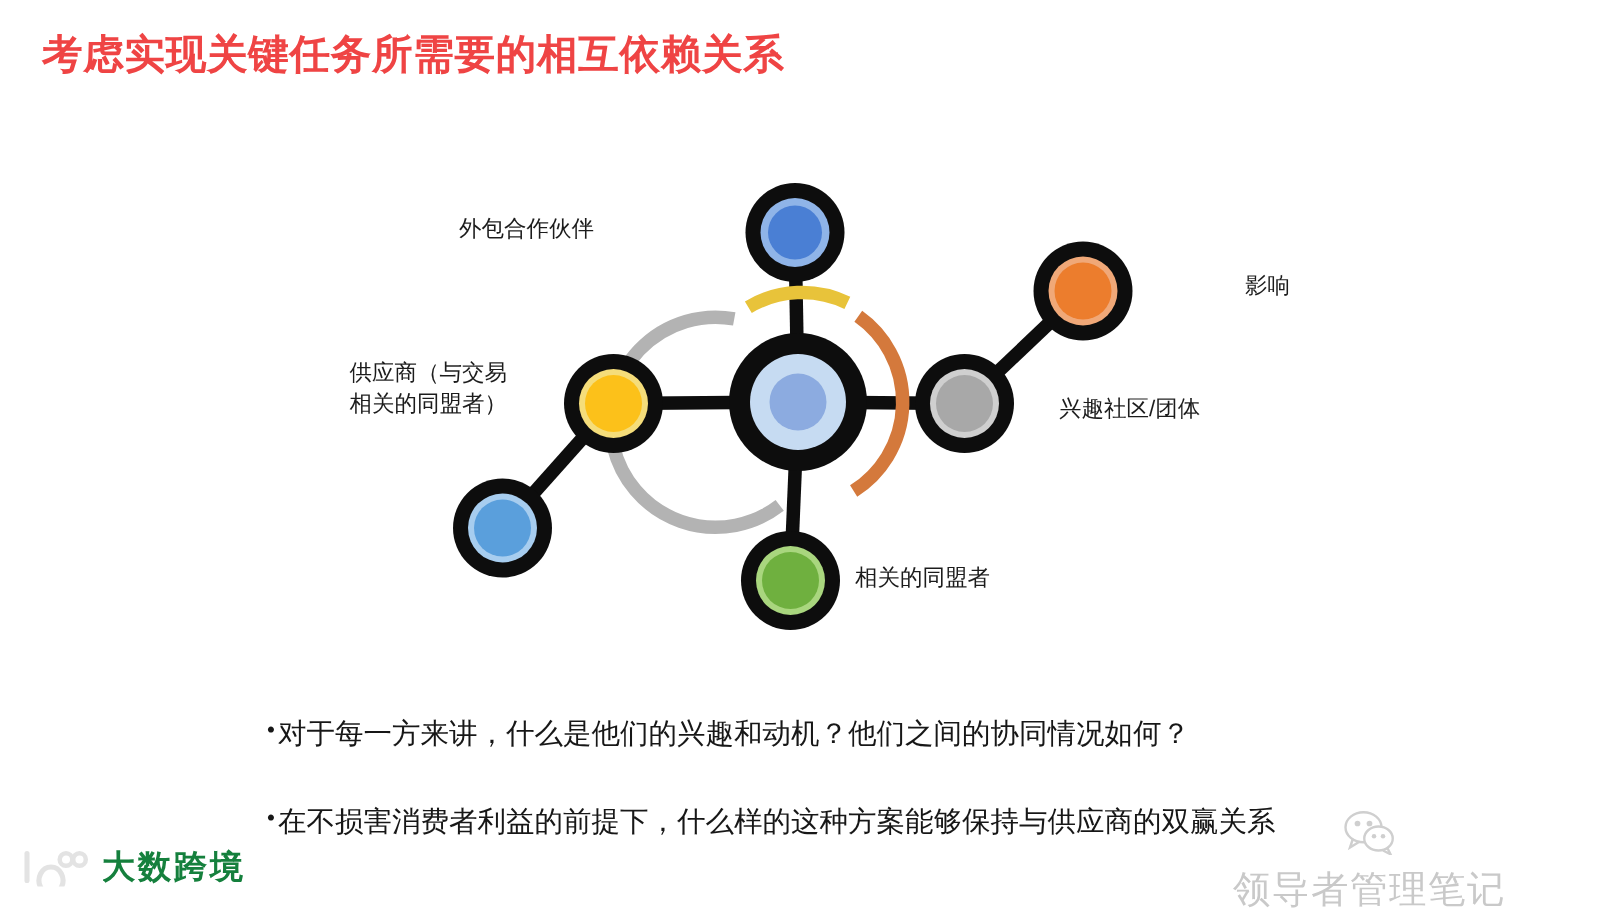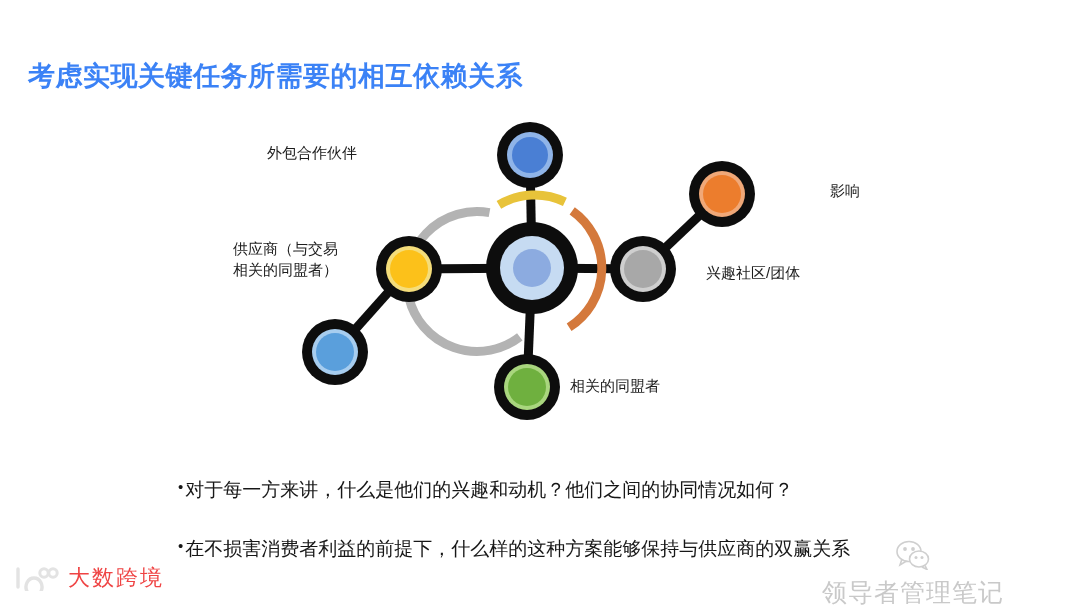--- a/index.html
+++ b/index.html
@@ -21,23 +21,22 @@
   }
 
   
   #slide-title {
     position: absolute;
     left: 28px;
     top: 18px;
     font-size: 27px;
     font-weight: bold;
     letter-spacing: 0.5px;
-    color: #3b82f6;
+    color: #ef4444;
     white-space: nowrap;
-    margin-top: 40px;
   }
 
   
   #diagram {
     position: absolute;
     left: 0;
     top: 80px;
     width: 1080px;
     height: 360px;
   }
@@ -49,21 +48,21 @@
 
   
   .node-label {
     position: absolute;
     font-size: 15px;
     line-height: 21px;
     color: #1c1c1c;
     white-space: pre-line;
   }
 
-  #label-outsourcing { left: 248px; top: 62px;  width: 128px; text-align: center; }
+  #label-outsourcing { left: 268px; top: 62px;  width: 128px; text-align: right; }
   #label-supplier    { left: 120px; top: 158px; width: 218px; text-align: right; }
   #label-internal    { left: 110px; top: 248px; width: 228px; text-align: right; }
   #label-influence   { left: 760px; top: 100px; width: 170px; text-align: center; }
   #label-community   { left: 686px; top: 182px; width: 190px; text-align: left; margin-left: 20px; }
   #label-customer    { left: 570px; top: 295px; width: 190px; text-align: left; }
 
   
   .bullet-row {
     position: absolute;
     left: 178px;
@@ -95,23 +94,23 @@
     pointer-events: none;
     flex-direction: column;
   }
   #watermark-left {
     position: absolute;
     left: 14px;
     top: 563px;
     display: flex;
     align-items: center;
     gap: 8px;
-    color: #ef4444;
+    color: #15803d;
     font-size: 22px;
-    font-weight: normal;
+    font-weight: bold;
     letter-spacing: 2px;
     pointer-events: none;
   }
 </style>
 </head>
 <body>
 
 <div id="slide">
 
   <div id="slide-title">考虑实现关键任务所需要的相互依赖关系</div>

